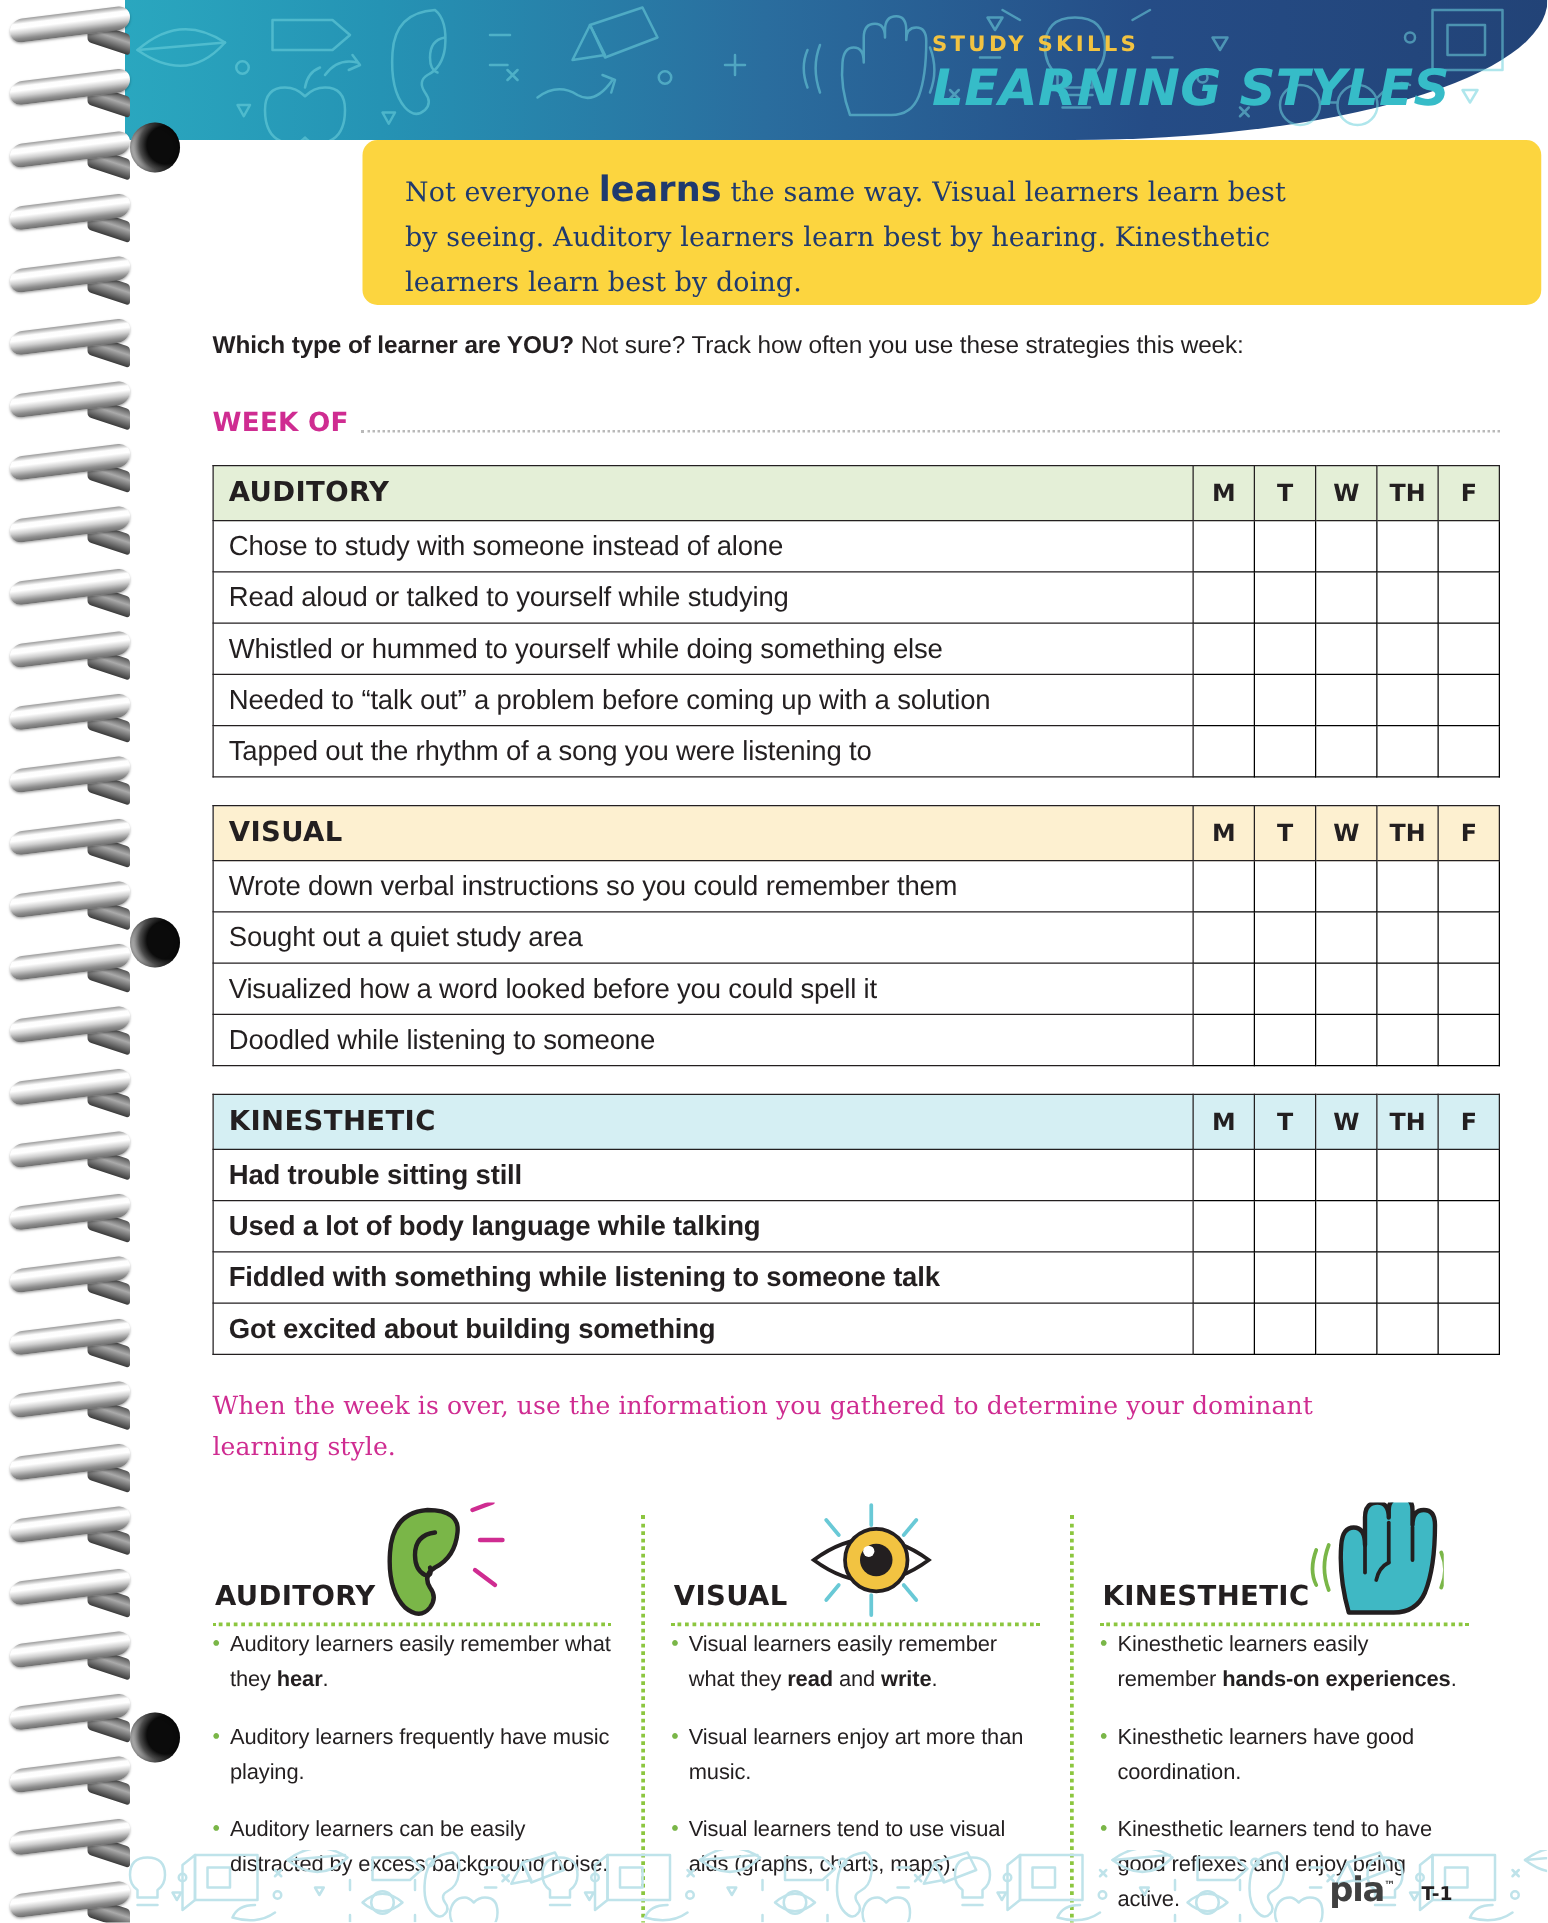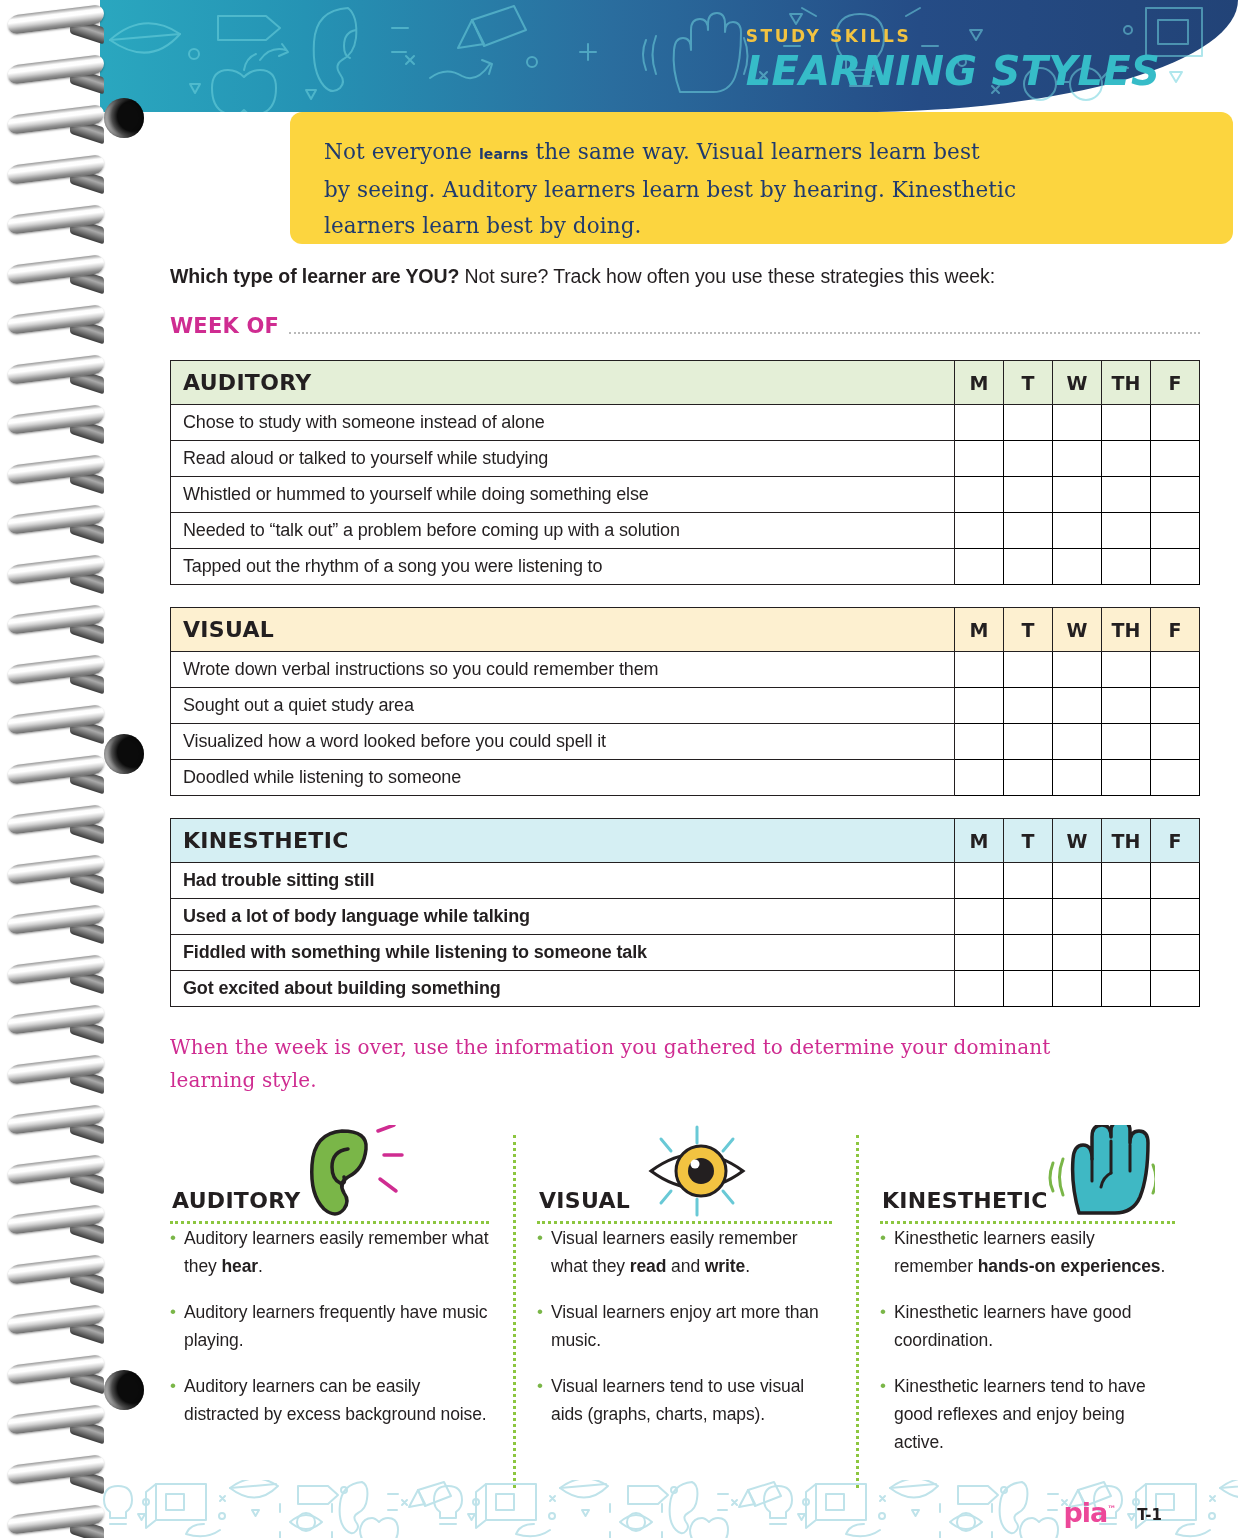--- a/index.html
+++ b/index.html
@@ -64,46 +64,46 @@
     position:absolute; left: 290px; top: 112px; width: 943px; height: 132px;
     background: #fcd53f; border-radius: 12px;
     padding: 22px 30px 0 34px;
     z-index: 3;
   }
   .banner-text {
     font-family: "DejaVu Serif", serif;
     font-size: 21.5px; line-height: 36px; color: #1f3a6e;
     letter-spacing: .1px;
   }
-  .banner-text b { font-family: "DejaVu Sans", sans-serif; font-weight: bold; font-size: 14px; margin-top: 35px; }
+  .banner-text b { font-family: "DejaVu Sans", sans-serif; font-weight: bold; font-size: 28px; margin-top: 35px; }
 
   
   .content { position:absolute; left: 170px; top: 265px; width: 1030px; }
 
   .intro { font-size: 19.5px; color:#231f20; letter-spacing:-.1px; }
   .intro b { font-weight: bold; }
 
-  .weekof-row { display:flex; align-items: flex-end; margin-top: 26px; }
+  .weekof-row { display:flex; align-items: flex-end; margin-top: 38px; }
   .weekof-label {
     font-family:"DejaVu Sans", sans-serif; font-weight:bold;
     font-size: 21px; color:#cf2c91; letter-spacing:.2px; white-space:nowrap;
   }
   .weekof-line {
     flex:1; margin-left: 10px; margin-bottom: 4px;
     border-bottom: 2px dotted #b9b9b9; height: 1px;
   }
 
   
   table.track {
     width: 1030px; border-collapse: collapse; margin-top: 22px;
     table-layout: fixed;
   }
   table.track th, table.track td { border: 1.5px solid; padding: 0; }
   table.track .item {
-    text-align: left; padding: 7px 0 7px 12px; font-size: 18px;
+    text-align: left; padding: 7px 0 7px 12px; font-size: 22px;
     color:#231f20; height: 33px; letter-spacing:-.15px;
   }
   table.track .cat {
     text-align: left; padding: 9px 0 9px 12px;
     font-family:"DejaVu Sans", sans-serif; font-weight: bold;
     font-size: 22px; color:#231f20; letter-spacing: .3px; height: 41px;
   }
   table.track .day {
     text-align:center; font-family:"DejaVu Sans", sans-serif; font-weight:bold;
     font-size: 19px; color:#231f20;
@@ -157,21 +157,21 @@
   
   .footer-strip {
     position:absolute; left: 100px; bottom: 0; width: 1138px; height: 58px;
     overflow:hidden;
   }
   .footer-brand {
     position:absolute; right: 76px; bottom: 12px; display:flex; align-items:flex-end; z-index:5;
   }
   .logo-pia {
     font-family:"DejaVu Sans", sans-serif; font-weight:bold; font-size: 27px;
-    color:#ec4899; letter-spacing:-1px; line-height:1;
+    color:#404040; letter-spacing:-1px; line-height:1;
   }
   .logo-tm { font-size: 9px; vertical-align: super; }
   .page-num {
     font-family:"DejaVu Sans", sans-serif; font-weight:bold; font-size: 15px;
     color:#231f20; margin-left: 22px; margin-bottom: 2px;
   }
 </style>
 </head>
 <body>
 

